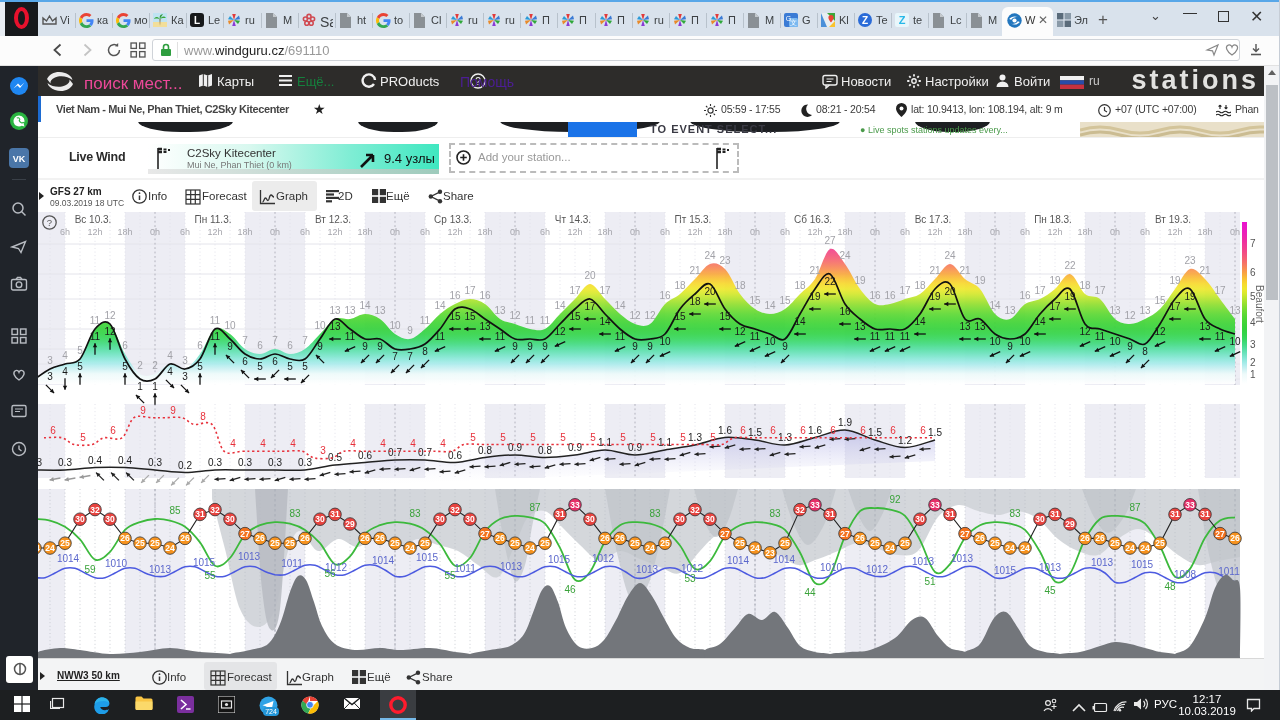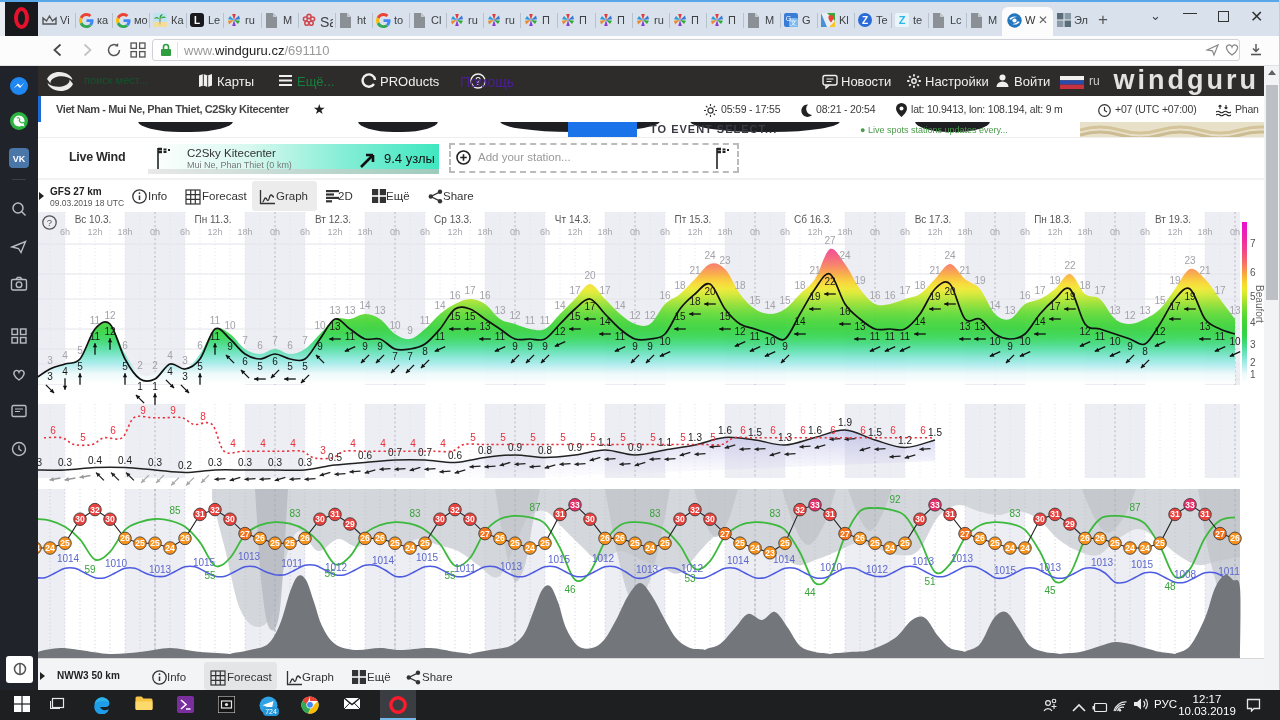--- a/index.html
+++ b/index.html
@@ -343,21 +343,21 @@
 <div class="abs" style="left:6px;top:656px;width:27px;height:27px;background:#fff;border-radius:3px"></div>
 <div class="abs" style="left:13px;top:662px;width:14px;height:14px"><svg width="14" height="14" viewBox="0 0 14 14">
       <circle cx="7" cy="7" r="5.5" fill="none" stroke="#555" stroke-width="1.5"></circle>
       <path d="M7 1.5 V12.5" stroke="#555" stroke-width="1.5"></path>
     </svg></div>
 <div class="abs" style="left:38px;top:66px;width:1226px;height:30px;background:#2d2c2a"></div>
 <div class="abs" style="left:44px;top:68px;width:32px;height:27px"><svg width="32" height="27" viewBox="0 0 32 27">
       <path d="M3 11 C6 4.5 14 2.5 21 5 C25 6.5 28 9 28.5 12 C24 8 16 7 11 9.5 C7.5 11.2 6 13 6.5 15.5 Z" fill="#ececec"></path>
       <path d="M29 16 C26 22.5 18 24.5 11 22 C7 20.5 4 18 3.5 15 C8 19 16 20 21 17.5 C24.5 15.8 26 14 25.5 11.5 Z" fill="#ececec"></path>
     </svg></div>
-<div class="abs" style="left:84px;top:74px;font-size:11px;color:#14532d">поиск мест...</div>
+<div class="abs" style="left:84px;top:74px;font-size:17px;color:#ec4899">поиск мест...</div>
 <div class="abs" style="left:198px;top:73px;width:16px;height:16px"><svg width="15" height="15" viewBox="0 0 15 15">
       <path d="M1 2.5 L5.3 1 L9.7 2.5 L14 1 V12.5 L9.7 14 L5.3 12.5 L1 14 Z" fill="#f0f0f0"></path>
       <path d="M5.3 1 V12.5 M9.7 2.5 V14" stroke="#2d2c2a" stroke-width="1"></path>
     </svg></div>
 <div class="abs" style="left:217px;top:74px;font-size:13px;color:#f0f0f0">Карты</div>
 <div class="abs" style="left:278px;top:73px;width:16px;height:16px"><svg width="15" height="15" viewBox="0 0 15 15">
       <path d="M1 3 H14 M1 7.5 H14 M1 12 H14" stroke="#f0f0f0" stroke-width="2.2"></path>
     </svg></div>
 <div class="abs" style="left:297px;top:74px;font-size:13px;color:#15803d">Ещё...</div>
 <div class="abs" style="left:361px;top:73px;width:16px;height:16px"><svg width="16" height="16" viewBox="0 0 16 16">
@@ -386,21 +386,21 @@
       <circle cx="7.5" cy="4.5" r="3" fill="#f0f0f0"></circle>
       <path d="M1.5 14 a6 5.5 0 0 1 12 0 Z" fill="#f0f0f0"></path>
     </svg></div>
 <div class="abs" style="left:1014px;top:74px;font-size:13px;color:#f0f0f0">Войти</div>
 <div class="abs" style="left:1060px;top:75px;width:24px;height:13px"><svg width="24" height="13">
       <rect width="24" height="4.3" fill="#f0f0f0"></rect>
       <rect y="4.3" width="24" height="4.3" fill="#2a4ba8"></rect>
       <rect y="8.6" width="24" height="4.4" fill="#c8313e"></rect>
     </svg></div>
 <div class="abs" style="left:1089px;top:74px;font-size:12px;color:#ccc">ru</div>
-<div class="abs" style="left:1259px;top:65px;font-size:27px;font-weight:bold;color:#e2e2e0;letter-spacing:3px;transform:translateX(-100%)">windguru</div>
+<div class="abs" style="left:1259px;top:65px;font-size:27px;font-weight:bold;color:#e2e2e0;letter-spacing:3px;transform:translateX(-100%)">stations</div>
 <div class="abs" style="left:38px;top:96px;width:1226px;height:26px;background:#fff"></div>
 <div class="abs" style="left:38px;top:96px;width:3px;height:26px;background:#1c6bd2"></div>
 <div class="abs" style="left:56px;top:103px;font-size:11px;font-weight:bold;color:#454545;letter-spacing:-0.4px">Viet Nam - Mui Ne, Phan Thiet, C2Sky Kitecenter</div>
 <div class="abs" style="left:313px;top:101px;font-size:14px;color:#222">★</div>
 <div class="abs" style="left:704px;top:103px;width:13px"><svg width="13" height="13" viewBox="0 0 13 13">
       <circle cx="6.5" cy="6.5" r="2.6" fill="none" stroke="#333" stroke-width="1.2"></circle>
       <g stroke="#333" stroke-width="1.1">
         <path d="M6.5 0 V2 M6.5 11 V13 M0 6.5 H2 M11 6.5 H13 M2 2 L3.4 3.4 M9.6 9.6 L11 11 M11 2 L9.6 3.4 M3.4 9.6 L2 11"></path>
       </g>
     </svg></div>
@@ -1641,21 +1641,21 @@
       <text x="1182.0" y="324.6" font-size="8.5" font-weight="bold" fill="#fff" text-anchor="middle">27</text>
       <circle cx="1197.0" cy="326.4" r="6.3" fill="#f6921e" stroke="#333" stroke-width="0.8"></circle>
       <text x="1197.0" y="329.4" font-size="8.5" font-weight="bold" fill="#fff" text-anchor="middle">26</text>
     </svg></div>
 <div class="abs" style="left:42px;top:215px;width:15px;height:15px"><svg width="15" height="15" viewBox="0 0 15 15">
       <circle cx="7.5" cy="7.5" r="6.7" fill="none" stroke="#555" stroke-width="1.3"></circle>
       <text x="7.5" y="11" font-size="9.5" fill="#555" text-anchor="middle" font-family="Liberation Sans">?</text>
     </svg></div>
 <div class="abs" style="left:38px;top:658px;width:1226px;height:32px;background:#f3f4f5;border-top:1px solid #d8d8d8"></div>
 <div class="abs" style="left:40px;top:672px;width:0;height:0;border-left:5px solid #222;border-top:4px solid transparent;border-bottom:4px solid transparent"></div>
-<div class="abs" style="left:57px;top:670px;font-size:10px;font-weight:bold;color:#222;">NWW3 50 km</div>
+<div class="abs" style="left:57px;top:670px;font-size:10px;font-weight:bold;color:#222;text-decoration:underline">NWW3 50 km</div>
 <div class="abs" style="left:204px;top:662px;width:73px;height:28px;background:#e4e5e7;border-radius:3px"></div>
 <div class="abs" style="left:152px;top:670px;width:13px;height:13px"><svg width="15" height="15" viewBox="0 0 15 15">
       <circle cx="7.5" cy="7.5" r="6.7" fill="none" stroke="#333" stroke-width="1.3"></circle>
       <circle cx="7.5" cy="4.2" r="0.9" fill="#333"></circle>
       <path d="M7.5 6.5 V11" stroke="#333" stroke-width="1.5"></path>
     </svg></div>
 <div class="abs" style="left:167px;top:671px;font-size:11.5px;color:#333">Info</div>
 <div class="abs" style="left:210px;top:670px;width:14px;height:13px"><svg width="16" height="16" viewBox="0 0 16 16">
       <g stroke="#333" stroke-width="1.2" fill="none">
         <rect x="1" y="1" width="14" height="14"></rect>

